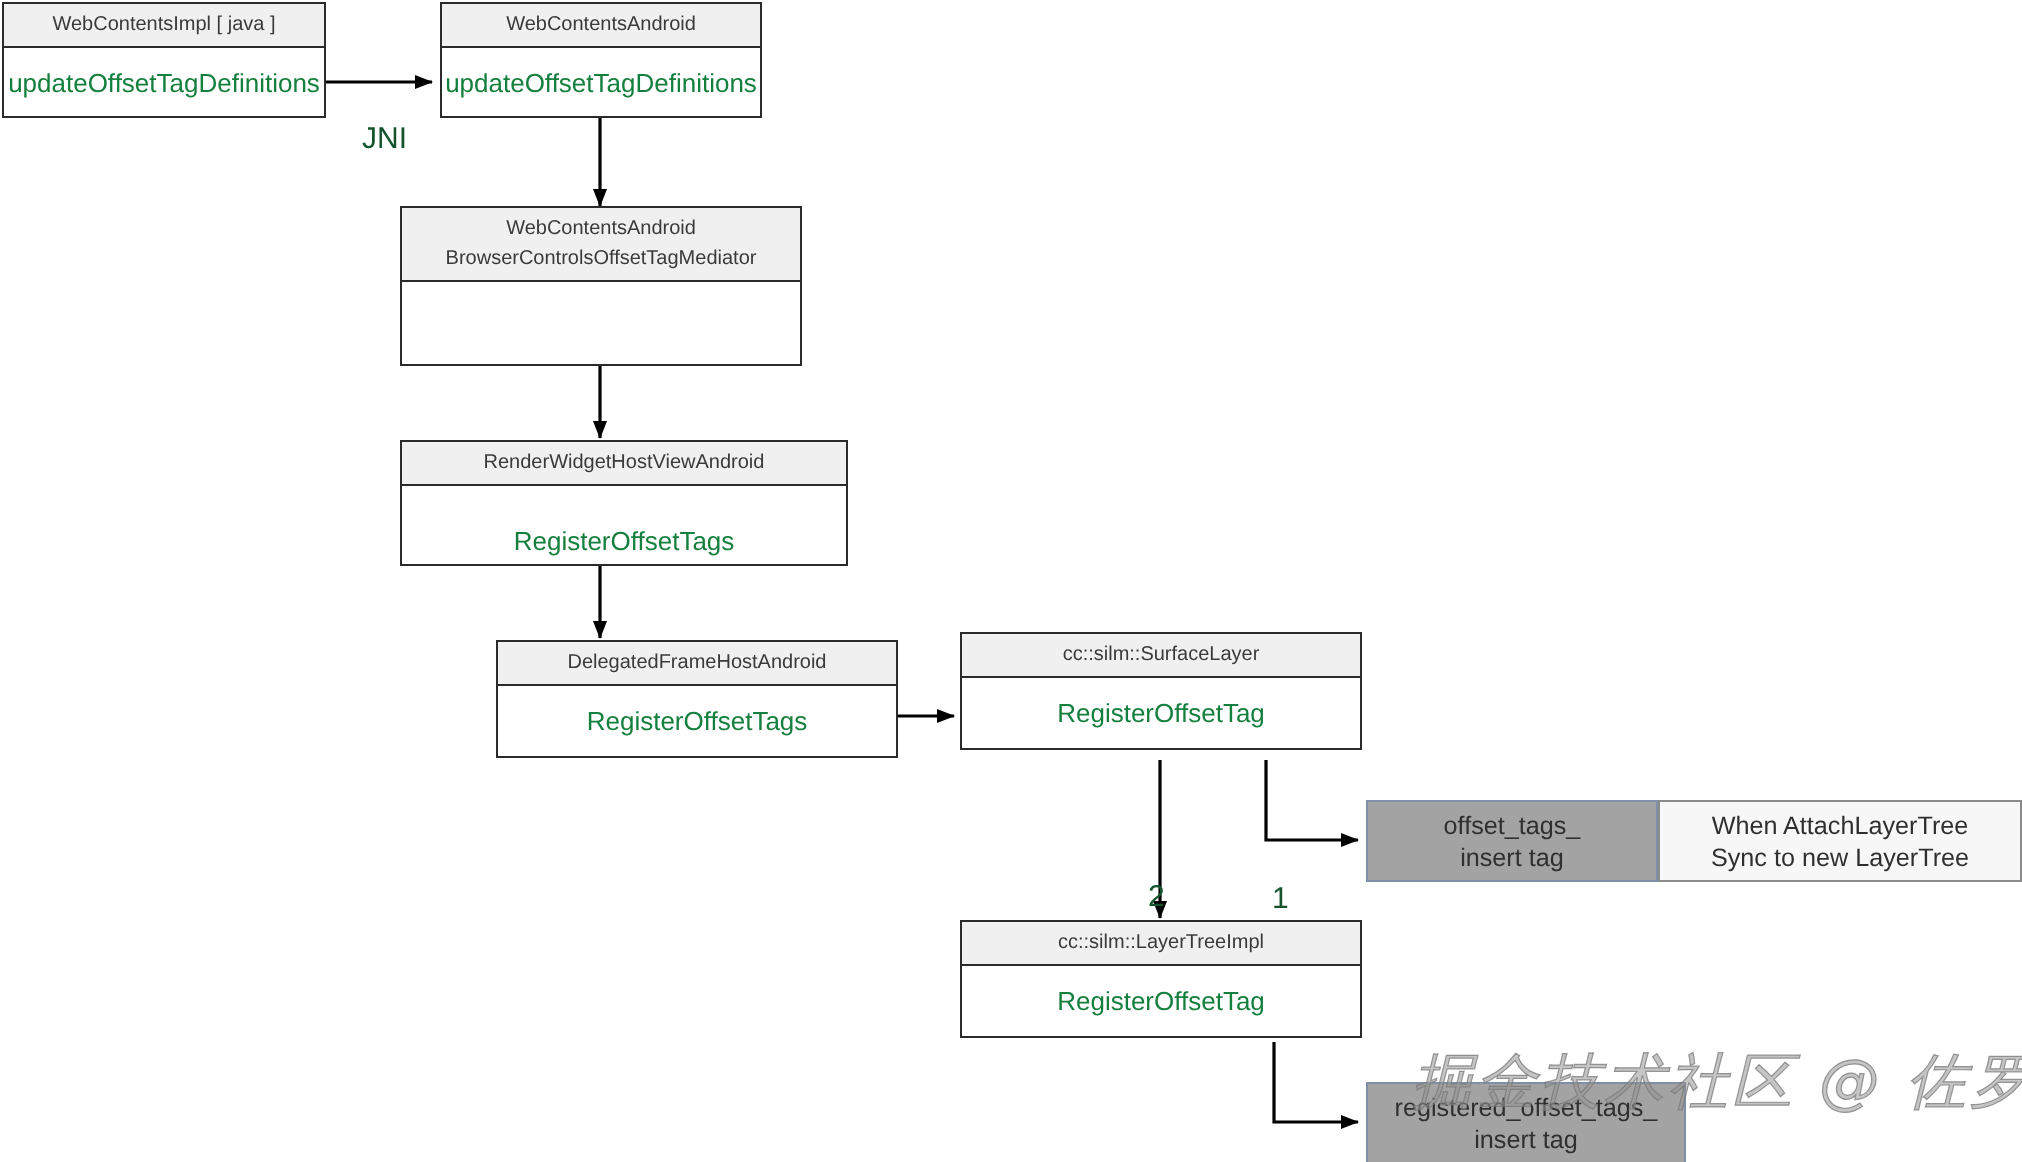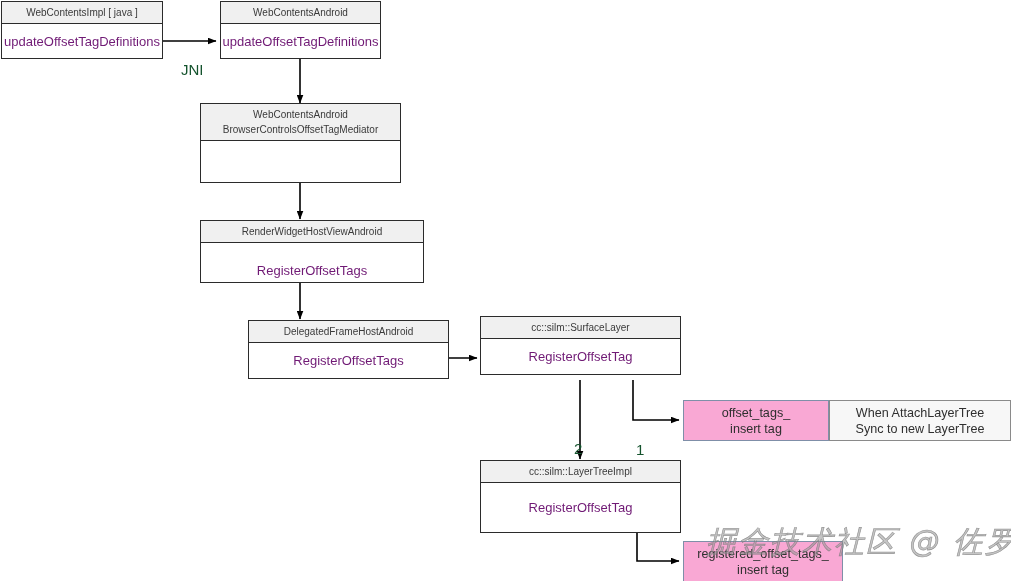--- a/index.html
+++ b/index.html
@@ -41,38 +41,38 @@
     padding: 3px 2px 3px 2px;
     white-space: pre-line;
   }
   .node .body {
     flex: 1;
     display: flex;
     align-items: center;
     justify-content: center;
     text-align: right;
     font-size: 13px;
-    color: #701a75;
+    color: #15803d;
     padding: 2px 4px;
   }
   
   .note {
     position: absolute;
     box-sizing: border-box;
     border: 1.2px solid #7f8fa8;
     display: flex;
     align-items: center;
     justify-content: center;
     text-align: center;
     font-size: 12.6px;
     line-height: 16px;
     color: #2f2f2f;
     white-space: pre-line;
   }
-  .note.blue { background: #f9a8d4; }
+  .note.blue { background: #a3a3a3; }
   .note.white { background: #f7f7f7; border-color: #8a8a8a; }
 
   
   .edge-label {
     position: absolute;
     font-size: 15px;
     color: #14532d;
     background: transparent;
     white-space: nowrap;
     margin-top: 28px;
@@ -146,21 +146,21 @@
   <div class="node" style="left:200px; top:320px; width:201px; height:59px;margin-left:48px;">
     <div class="hdr">DelegatedFrameHostAndroid</div>
     <div class="body">RegisterOffsetTags</div>
   </div>
 
   <div class="node" style="left:480px; top:316px; width:201px; height:59px;">
     <div class="hdr">cc::silm::SurfaceLayer</div>
     <div class="body">RegisterOffsetTag</div>
   </div>
 
-  <div class="node" style="left:480px; top:460px; width:201px; height:73px;">
+  <div class="node" style="left:480px; top:460px; width:201px; height:59px;">
     <div class="hdr">cc::silm::LayerTreeImpl</div>
     <div class="body">RegisterOffsetTag</div>
   </div>
 
   <div class="note blue" style="left:683px; top:400px; width:146px; height:41px;">offset_tags_
 insert tag</div>
 
   <div class="note white" style="left:829px; top:400px; width:182px; height:41px;">When AttachLayerTree
 Sync to new LayerTree</div>
 

